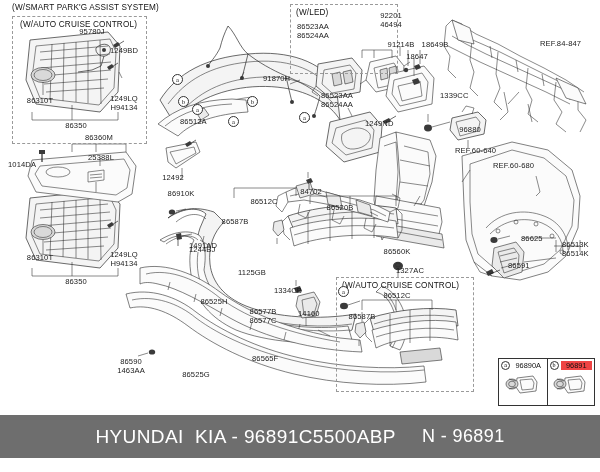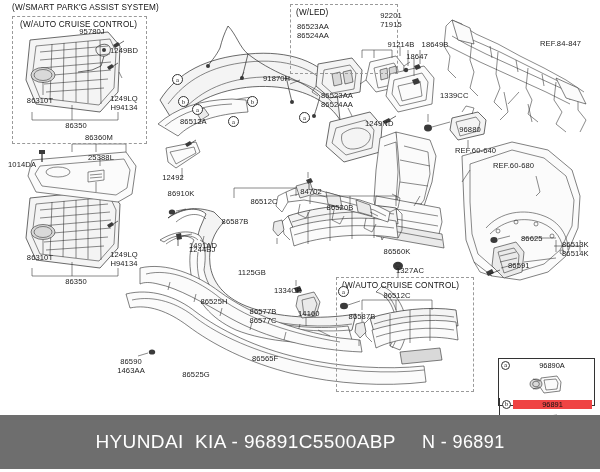--- a/index.html
+++ b/index.html
@@ -68,21 +68,20 @@
 
   
   #legend{
     position:absolute;
     left:498px; top:358px;
     width:97px; height:48px;
     border:1px solid #333;
     box-sizing:border-box;
     display:flex;
     background:#fff;
-    flex-direction:column;
   }
   .lgcell{
     flex:1 1 50%;
     position:relative;
     box-sizing:border-box;
     display:flex;
     flex-direction:column;
     align-items:center;
   }
   .lgcell + .lgcell{border-left:1px solid #333;}
@@ -120,21 +119,21 @@
     color:#111;
   }
   .lgicon{
     margin-top:2px;
   }
 
   
   #footer{
     position:absolute;
     left:0; top:415px;
-    width:600px; height:54px;
+    width:600px; height:43px;
     background:#6e6e6e;
     display:flex;
     align-items:center;
     justify-content:center;
     gap:26px;
   }
   #footer .ft{
     color:#ffffff;
     font-size:19px;
     letter-spacing:0.4px;
@@ -521,21 +520,21 @@
 
   <div class="lbl c" style="left:173px;top:174px;">12492</div>
   <div class="lbl c" style="left:181px;top:190px;">86910K</div>
 
   <div class="lbl" style="left:263px;top:75px;">91870H</div>
   <div class="lbl" style="left:180px;top:118px;">86512A</div>
 
   <div class="lbl c" style="left:313px;top:23px;">86523AA
 86524AA</div>
   <div class="lbl c" style="left:391px;top:12px;">92201
-71915</div>
+46494</div>
   <div class="lbl c" style="left:401px;top:41px;">91214B</div>
   <div class="lbl c" style="left:435px;top:41px;">18649B</div>
   <div class="lbl c" style="left:417px;top:53px;">18647</div>
   <div class="lbl c" style="left:337px;top:92px;">86523AA
 86524AA</div>
   <div class="lbl" style="left:365px;top:120px;">1249ND</div>
 
   <div class="lbl" style="left:540px;top:40px;">REF.84-847</div>
   <div class="lbl" style="left:440px;top:92px;">1339CC</div>
   <div class="lbl c" style="left:470px;top:126px;">96880</div>

